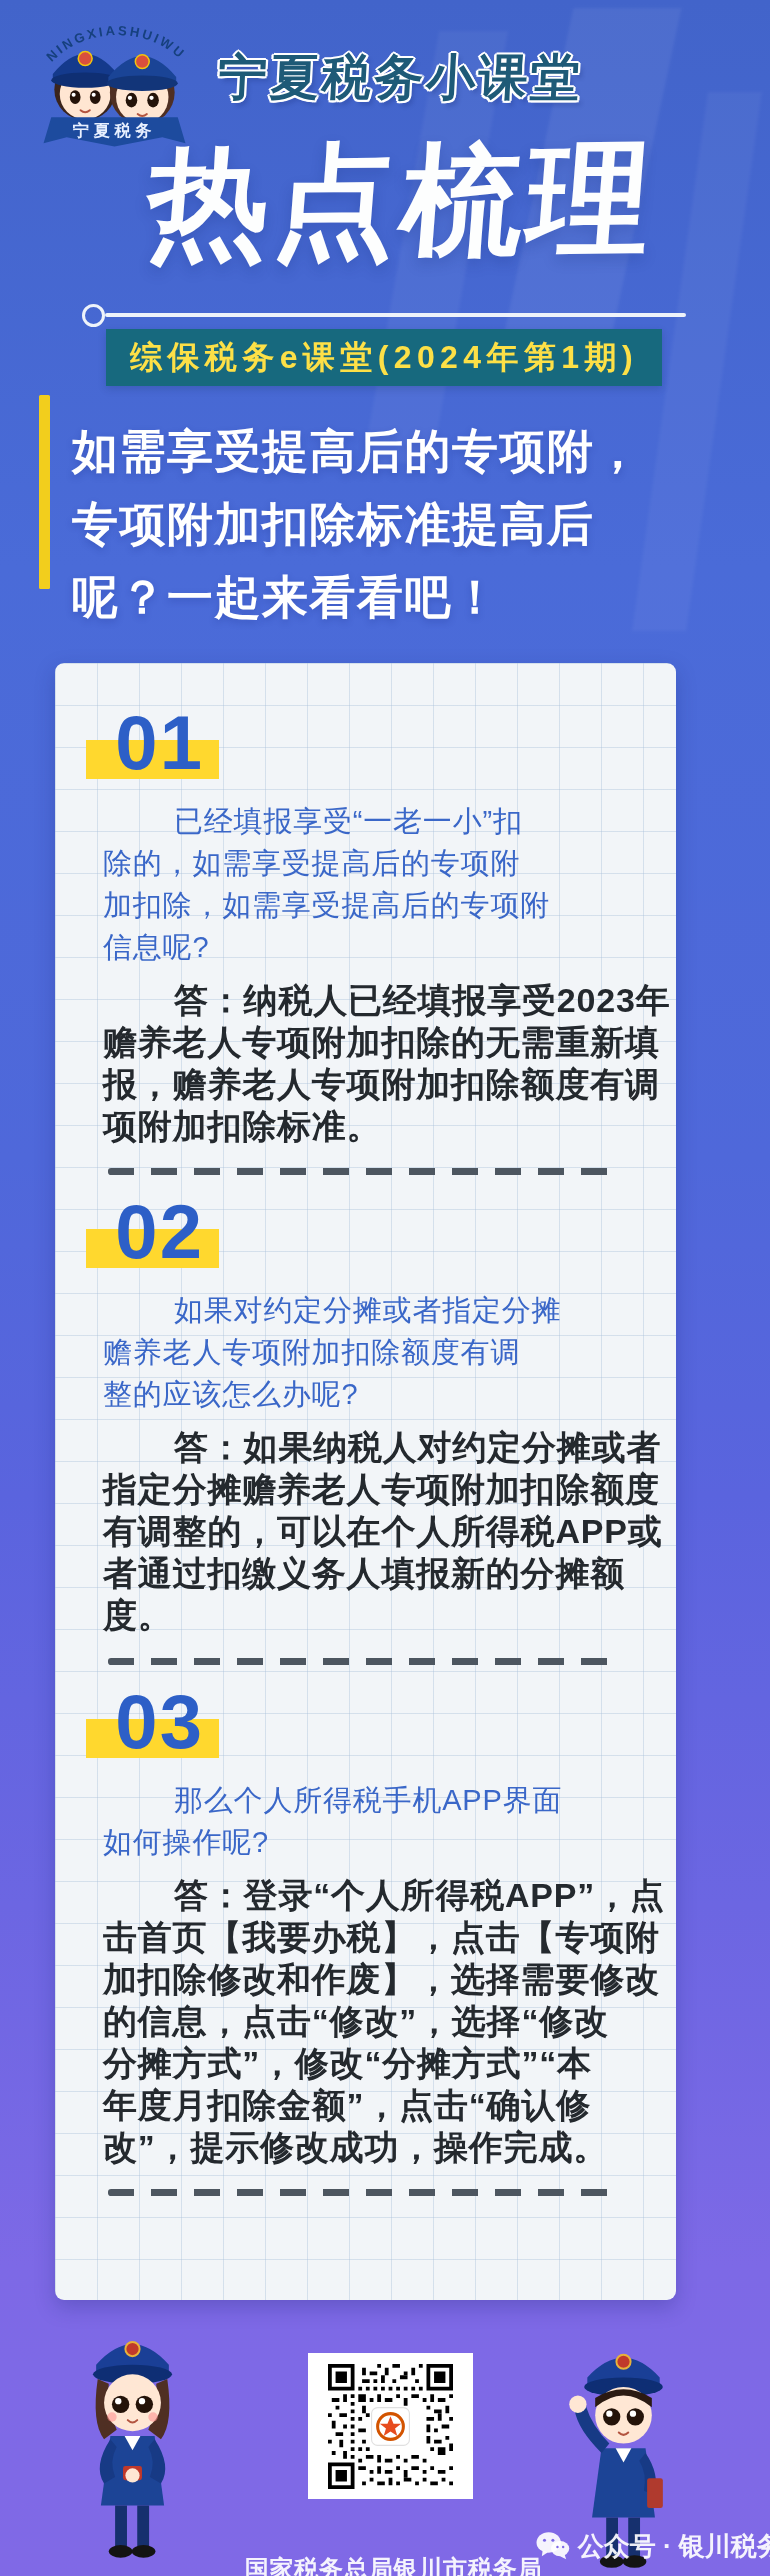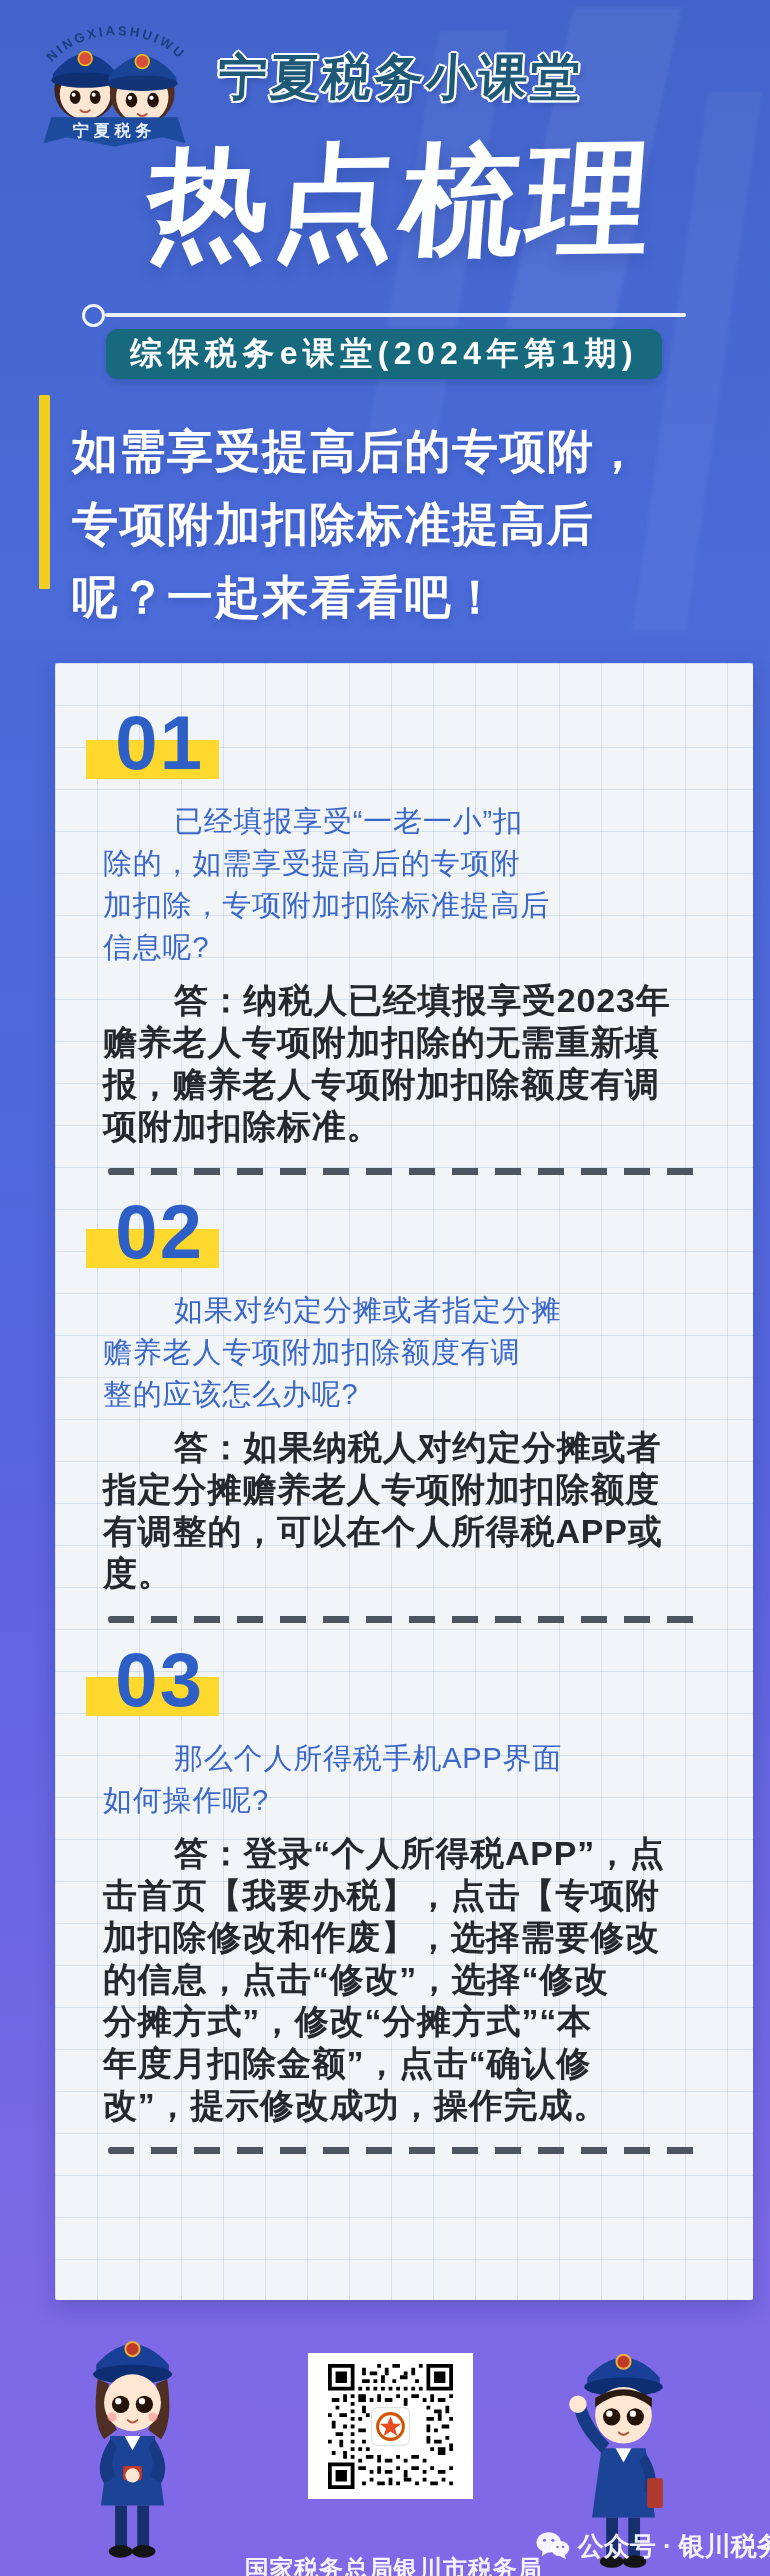--- a/index.html
+++ b/index.html
@@ -19,31 +19,31 @@
   .brand-title{left:218px;top:45px;font-size:49px;font-weight:900;color:#1e5a77;letter-spacing:3.1px;
     transform:skewX(-3deg);white-space:nowrap;
     text-shadow:-2.3px 0 0 #fff,2.3px 0 0 #fff,0 -2.3px 0 #fff,0 2.3px 0 #fff,-1.5px -1.5px 0 #fff,1.5px 1.5px 0 #fff,-1.5px 1.5px 0 #fff,1.5px -1.5px 0 #fff,3.9px 4.6px 4.6px rgba(20,40,110,.25);}
 
   .main-title{left:148px;top:140px;font-size:122px;font-weight:900;color:#fdfefe;letter-spacing:4.6px;line-height:1;
     transform:skewX(-5deg) rotate(-.6deg);white-space:nowrap;text-shadow:0 6.2px 14px rgba(20,40,120,.22);}
 
   .rule-line{left:105px;top:313px;width:581px;height:3.9px;background:#eef3fa;border-radius:2.3px;}
   .rule-circle{left:82px;top:304px;width:17px;height:17px;border:3.9px solid #eef3fa;border-radius:50%;background:transparent;}
 
-  .badge{left:106px;top:329px;width:556px;height:50px;background:#17697e;display:flex;align-items:center;justify-content:center;
-    color:#ffffff;font-size:32px;font-weight:800;letter-spacing:5.4px;white-space:nowrap;box-shadow:0 3.1px 7.7px rgba(10,40,70,.18);border-radius:12px;}
+  .badge{left:106px;top:329px;width:556px;height:57px;background:#17697e;display:flex;align-items:center;justify-content:center;
+    color:#fde047;font-size:32px;font-weight:800;letter-spacing:5.4px;white-space:nowrap;box-shadow:0 3.1px 7.7px rgba(10,40,70,.18);}
 
   .intro-bar{left:39px;top:395px;width:10.8px;height:194px;background:#f2ce1d;border-radius:1.5px;}
   .intro{left:72px;top:415px;}
   .intro-line{font-size:46px;line-height:73px;font-weight:900;color:#ffffff;white-space:nowrap;letter-spacing:1.5px;
     text-shadow:0 3.1px 7.7px rgba(25,45,140,.28);}
 
   
-  .card{left:55px;top:663px;width:698px;height:1637px;box-sizing:border-box;padding:37px 48px 23px 48px;
-    border-radius:2px;background-color:#f2f5f8;
+  .card{left:55px;top:663px;width:621px;height:1637px;box-sizing:border-box;padding:37px 48px 23px 48px;
+    border-radius:9px;background-color:#f2f5f8;
     background-image:linear-gradient(rgba(176,197,221,.45) 1.2px,transparent 1.2px),
                      linear-gradient(90deg,rgba(176,197,221,.45) 1.2px,transparent 1.2px);
     background-size:42px 42px;box-shadow:0 7.7px 20px rgba(25,35,110,.25);}
   .sec-num-row{position:relative;height:86px;margin:3.1px 0 6.2px 0;}
   .num-band{position:absolute;left:-17px;top:37px;width:133px;height:39px;background:#ffd82e;}
   .sec-num{position:absolute;left:12.3px;top:0;font-size:76px;line-height:80px;font-weight:900;color:#2d5fc7;letter-spacing:2.3px;}
   .question{margin-top:10.8px;}
   .q-line{font-size:29px;line-height:42px;font-weight:400;color:#3a67c8;white-space:nowrap;letter-spacing:0.8px;}
   .answer{margin-top:11px;}
   .a-line{font-size:34px;line-height:42px;font-weight:700;color:#24292e;white-space:nowrap;letter-spacing:0.8px;}
@@ -130,21 +130,21 @@
   <div class="abs card">
 
     <div>
       <div class="sec-num-row">
         <div class="num-band"></div>
         <div class="sec-num">01</div>
       </div>
       <div class="question">
         <div class="q-line indent">已经填报享受“一老一小”扣</div>
         <div class="q-line">除的，如需享受提高后的专项附</div>
-        <div class="q-line">加扣除，专项附加扣除标准提高后</div>
+        <div class="q-line">加扣除，如需享受提高后的专项附</div>
         <div class="q-line">信息呢?</div>
       </div>
       <div class="answer">
         <div class="a-line indent">答：纳税人已经填报享受2023年</div>
         <div class="a-line">赡养老人专项附加扣除的无需重新填</div>
         <div class="a-line">报，赡养老人专项附加扣除额度有调</div>
         <div class="a-line">项附加扣除标准。</div>
       </div>
       <div class="dashes"></div>
     </div>
@@ -156,20 +156,21 @@
       </div>
       <div class="question">
         <div class="q-line indent">如果对约定分摊或者指定分摊</div>
         <div class="q-line">赡养老人专项附加扣除额度有调</div>
         <div class="q-line">整的应该怎么办呢?</div>
       </div>
       <div class="answer">
         <div class="a-line indent">答：如果纳税人对约定分摊或者</div>
         <div class="a-line">指定分摊赡养老人专项附加扣除额度</div>
         <div class="a-line">有调整的，可以在个人所得税APP或</div>
+        <div class="a-line">者通过扣缴义务人填报新的分摊额</div>
         <div class="a-line">度。</div>
       </div>
       <div class="dashes"></div>
     </div>
 
     <div>
       <div class="sec-num-row">
         <div class="num-band"></div>
         <div class="sec-num">03</div>
       </div>

